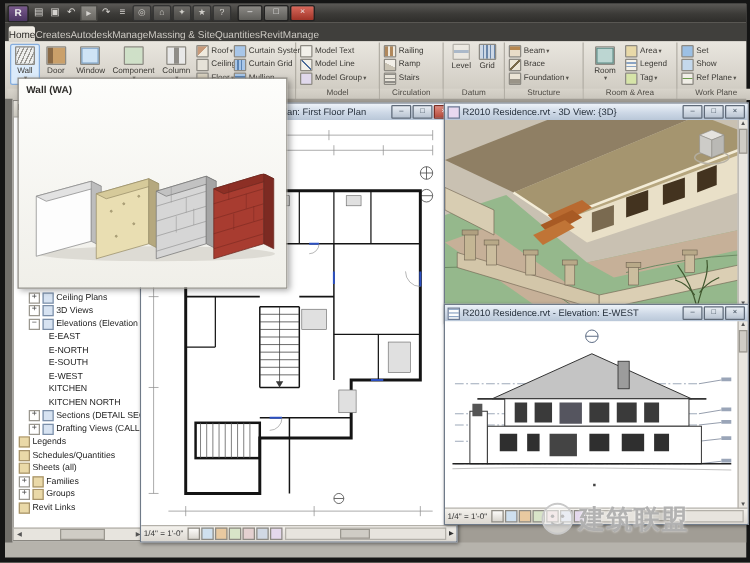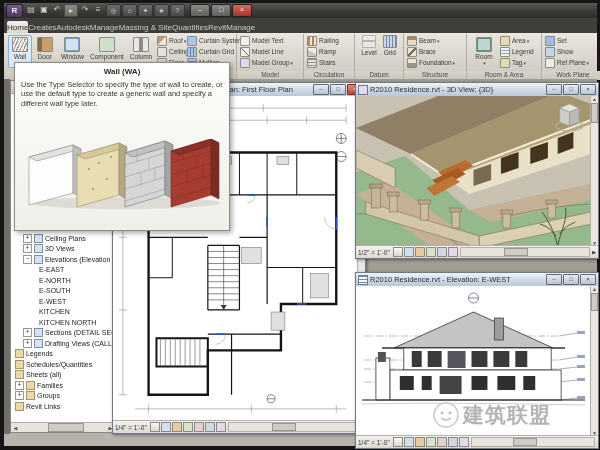--- a/index.html
+++ b/index.html
@@ -116,21 +116,21 @@
       border-top:1px solid #b3b0a9;display:flex;align-items:center;gap:1px;padding:0 2px;font-size:6.5px;color:#333;}
   .vbi{width:8px;height:8px;border:1px solid #8d8a83;background:linear-gradient(#fcfbf9,#d9d6cf);flex:none;}
   .vbscroll{flex:1;height:8px;background:#e7e4de;border:1px solid #b3b0a9;position:relative;margin:0 1px;}
   .vbthumb{position:absolute;left:34%;top:0;width:22px;height:6px;background:#cfccc5;border:1px solid #9a978f;}
   .scaletxt{white-space:nowrap;margin-right:2px;}
   svg.fill{position:absolute;left:0;top:0;width:100%;height:100%;}
 
   
   .tooltip{position:absolute;left:10px;top:59px;width:214px;height:167px;background:linear-gradient(#fdfdfb,#f0efe9);
       border:1px solid #8f8c85;box-shadow:2px 2px 5px rgba(0,0,0,.35);z-index:100;}
-  .tt-title{font-size:8px;font-weight:bold;color:#2e2c29;padding:4px 6px 2px;text-align:center;}
+  .tt-title{font-size:8px;font-weight:bold;color:#2e2c29;padding:4px 6px 2px;}
   .tt-sum{font-size:7.5px;color:#3a3834;padding:0 6px 4px;}
   .tt-det{font-size:7.5px;color:#3a3834;padding:2px 6px;line-height:1.25;}
   .tt-img{position:absolute;left:0;right:0;top:76px;height:72px;}
   .tt-foot{position:absolute;left:0;right:0;bottom:0;height:14px;border-top:1px solid #c2bfb8;
       background:#f2f1ec;font-size:7.5px;color:#3a3834;line-height:14px;padding:0 6px;}
 
   
   .sb{position:absolute;left:0;right:0;bottom:0;height:12px;background:linear-gradient(#eeece7,#d7d4cd);
       border-top:1px solid #96928a;display:flex;align-items:center;font-size:7.5px;color:#3a3834;padding:0 4px;gap:4px;}
   .sb .sp{flex:1;}
@@ -651,21 +651,21 @@
       <span class="vbi" style="background:#d8e4c8;"></span>
       <span class="vbi" style="background:#d0d8e4;"></span>
       <span class="vbi" style="background:#e4d8ec;"></span>
       <div class="vbscroll">
           <div class="vbthumb"></div>
         </div>
       <span style="font-size:5px;">▶</span>
     </div>
   </div>
 
-  <div class="win" style="left:351px;top:269px;width:242px;height:175px;z-index:20;">
+  <div class="win" style="left:351px;top:240px;width:242px;height:175px;z-index:20;">
     <div class="wtb">
       <span class="wico"></span>
       <span class="wtitle">R2010 Residence.rvt - Elevation: E-WEST</span>
       <span class="wbtns">
         <span class="cb">–</span>
         <span class="cb">□</span>
         <span class="cb">×</span>
       </span>
     </div>
     <div class="wbody">
@@ -735,21 +735,20 @@
       <span class="vbi" style="background:#d0d8e4;"></span>
       <span class="vbi" style="background:#e4d8ec;"></span>
       <div class="vbscroll">
           <div class="vbthumb"></div>
         </div>
     </div>
   </div>
 
   <div class="tooltip">
     <div class="tt-title">Wall (WA)</div>
-    <div class="tt-det">Use the Type Selector to specify the type of wall to create, or use the default type to create a generic wall and specify a different wall type later.</div>
     <div class="tt-img">
       <svg width="100%" height="100%" viewBox="0 0 214 72" preserveAspectRatio="none">
         <ellipse cx="110" cy="64" rx="95" ry="6" fill="#dddbd4"></ellipse>
         <g stroke="#8a8a8a" stroke-width="0.6">
           <polygon points="14,18 58,6 58,54 14,66" fill="#fdfdfd"></polygon>
           <polygon points="14,18 58,6 66,10 22,22" fill="#e2e2e2"></polygon>
           <polygon points="58,6 66,10 66,58 58,54" fill="#bdbdbd"></polygon>
         </g>
         <g stroke="#9a8f6a" stroke-width="0.6">
           <polygon points="62,16 104,4 104,56 62,68" fill="#e9deb2"></polygon>

